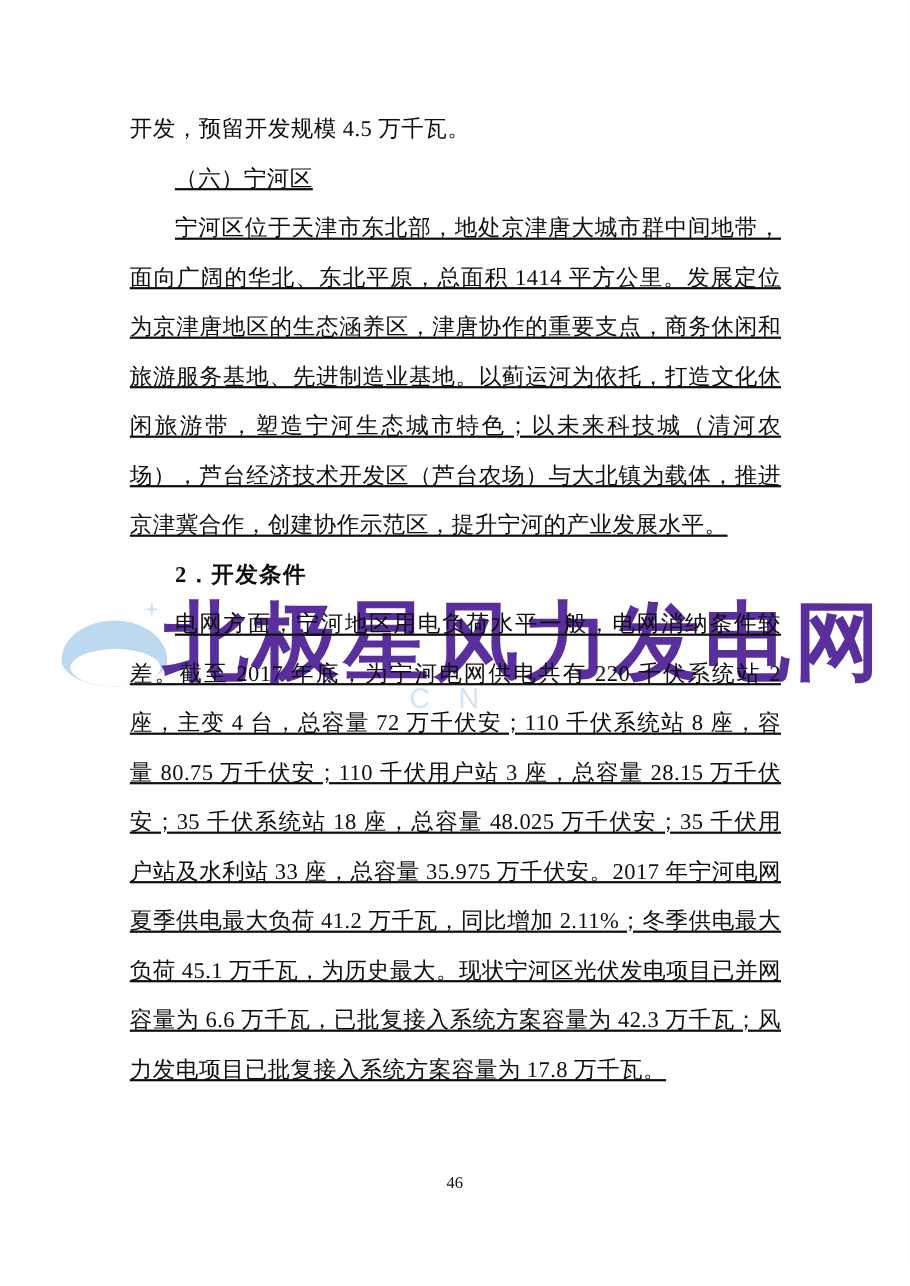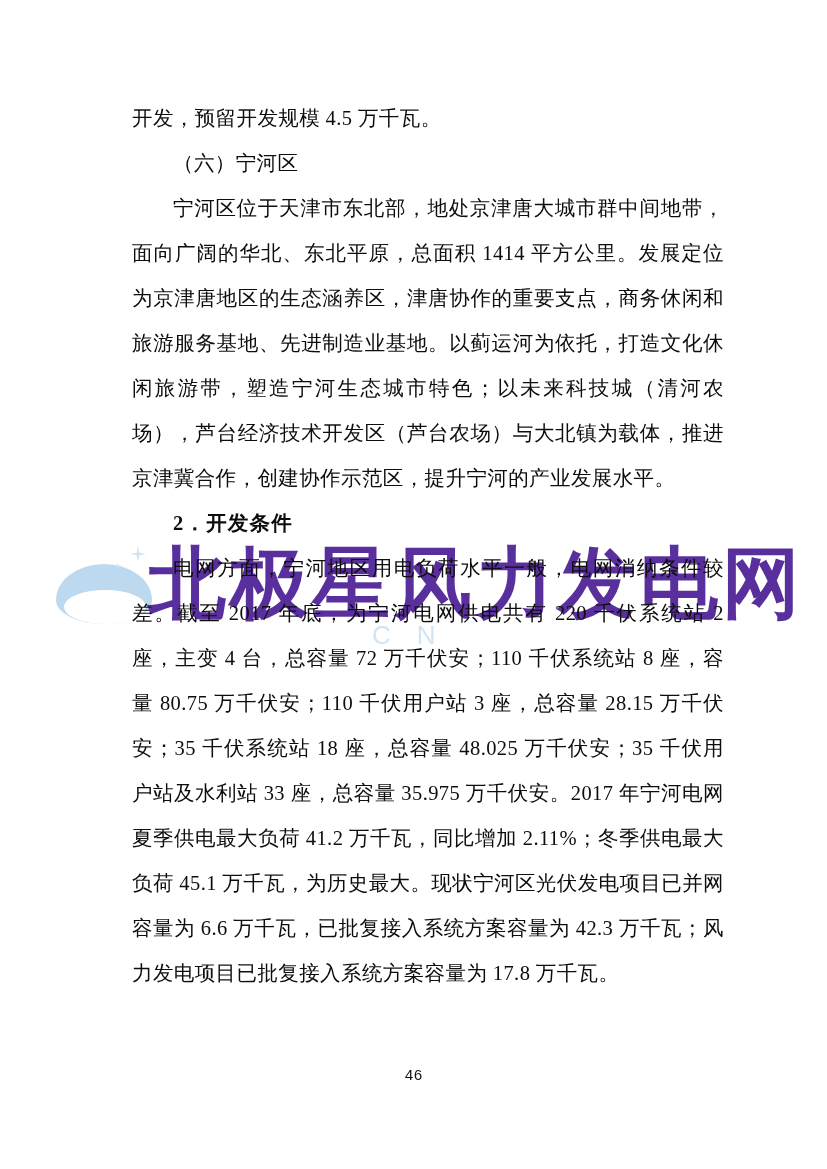--- a/index.html
+++ b/index.html
@@ -15,32 +15,32 @@
     margin: 0 auto;
     overflow: hidden;
     font-family: "Liberation Serif", "DejaVu Serif", serif;
     color: #0d0d0d;
   }
   .content {
     position: absolute;
     left: 118px;
     top: 96px;
     width: 592px;
-    margin-left: 14px;
   }
   p {
     margin: 0;
     font-size: 20.5px;
     line-height: 45px;
     text-align: justify;
     text-justify: inter-ideograph;
     letter-spacing: 0.4px;
   }
   p.indent {
     text-indent: 2em;
+    text-decoration: underline;
   }
   p.heading {
     text-indent: 2em;
     font-weight: bold;
     letter-spacing: 1.2px;
   }
   
   .watermark {
     position: absolute;
     left: 0;
@@ -108,21 +108,21 @@
   .sp3 { left: 62px; top: 22px; width: 8px; height: 8px;
     clip-path: polygon(50% 0%, 58% 42%, 100% 50%, 58% 58%, 50% 100%, 42% 58%, 0% 50%, 42% 42%); }
 
   .page-number {
     position: absolute;
     left: 0;
     top: 1068px;
     width: 827px;
     text-align: center;
     font-size: 15px;
-    font-family: Liberation Mono, monospace;
+    font-family: Liberation Serif, serif;
     color: #111;
   }
 </style>
 </head>
 <body>
 
 <div class="page">
 
   <div class="watermark">
     <div class="wm-logo">

